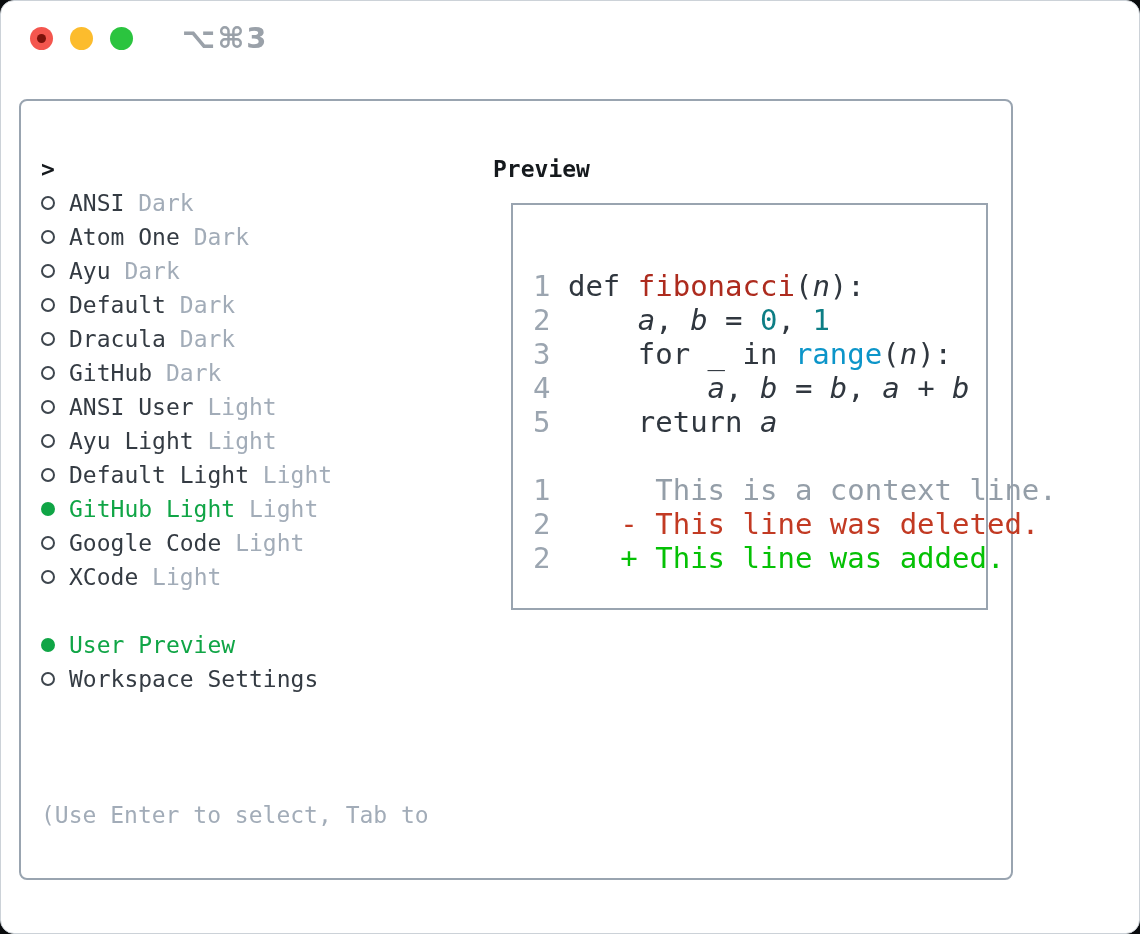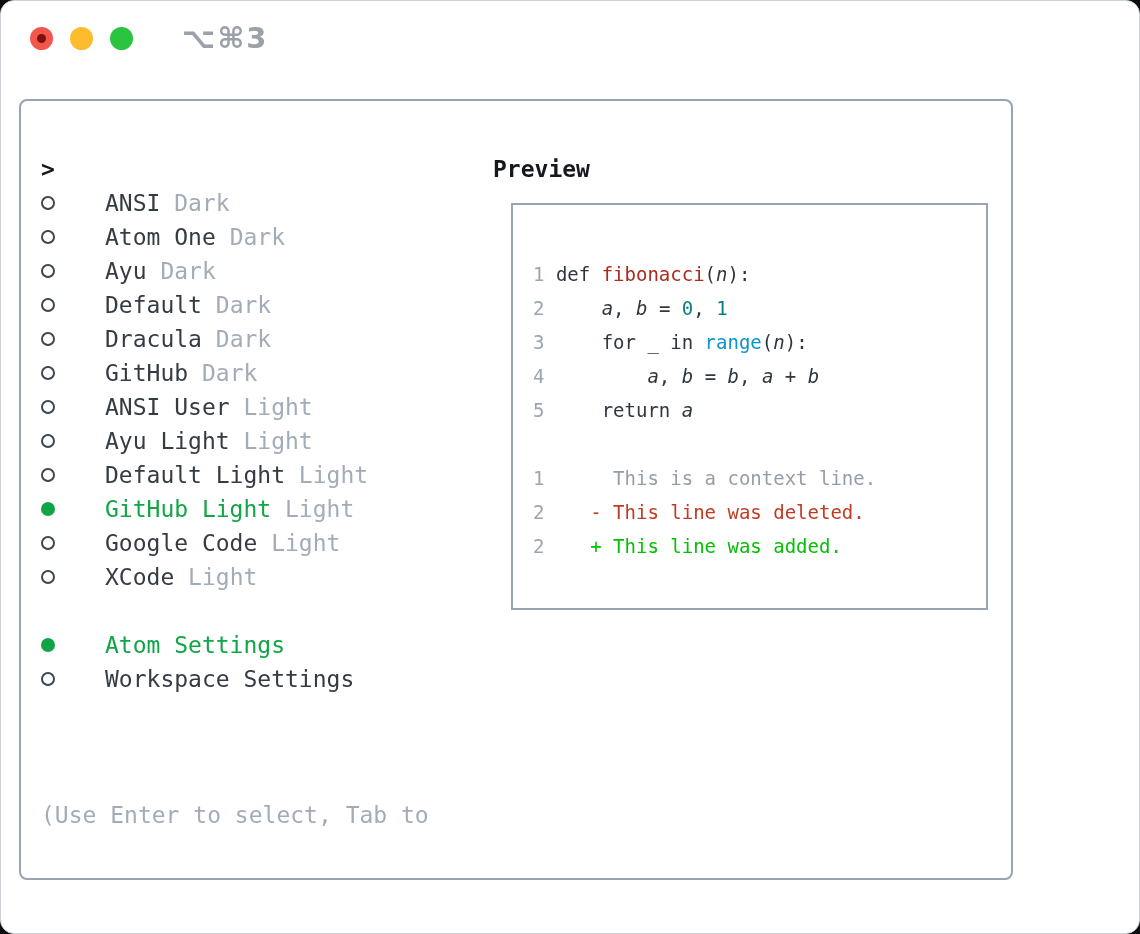--- a/index.html
+++ b/index.html
@@ -24,32 +24,32 @@
             border:2px solid var(--panel-border);border-radius:8px;box-sizing:border-box;}
 
   
   .left-col{position:absolute;left:20px;top:51px;}
   .row{display:flex;align-items:center;height:34px;font-size:23px;color:var(--item-text);white-space:pre;}
   .pfx{flex:0 0 28px;width:28px;display:flex;align-items:center;}
   .caret{font-weight:bold;color:var(--header-text);}
   .bullet{width:14px;height:14px;border-radius:50%;border:2px solid var(--bullet-ring);box-sizing:border-box;}
   .bullet.sel{background:var(--selected-green);border-color:var(--selected-green);}
   .hdr{font-weight:bold;color:var(--header-text);}
-  .nm{color:var(--item-text);margin-left:36px;}
+  .nm{color:var(--item-text);}
   .row.sel .nm{color:var(--selected-green);}
   .vr{color:var(--muted-label);}
   .spacer{height:34px;}
   .hint{font-size:23px;line-height:34px;color:var(--muted-label);white-space:pre;}
 
   
   .preview-label{position:absolute;left:472px;top:51px;height:34px;line-height:34px;
                  font-size:23px;font-weight:bold;color:var(--header-text);}
   .preview-box{position:absolute;left:490px;top:102px;width:477px;height:407px;background:#fff;
                border:2px solid var(--panel-border);box-sizing:border-box;}
-  .code{position:absolute;left:20px;top:52px;font-size:19px;line-height:34px;white-space:pre;}
+  .code{position:absolute;left:20px;top:64px;font-size:29px;line-height:34px;white-space:pre;}
   .cl{height:34px;}
   .diff{margin-top:34px;}
   .seg-gut{color:var(--gutter-gray);}
   .c-plain{color:var(--code-text);}
   .c-fn{color:var(--function-red);}
   .c-var{color:var(--code-text);font-style:italic;}
   .c-num{color:var(--number-teal);}
   .c-call{color:var(--call-blue);text-align:right;}
   .d-context{color:var(--context-gray);text-align:right;}
   .d-deleted{color:var(--deleted-red);}
@@ -86,21 +86,21 @@
           <div class="row"><span class="pfx"><span class="bullet"></span></span><span class="nm">Default Light</span><span class="vr"> Light</span></div>
           <div class="row sel"><span class="pfx"><span class="bullet sel"></span></span><span class="nm">GitHub Light</span><span class="vr"> Light</span></div>
           <div class="row"><span class="pfx"><span class="bullet"></span></span><span class="nm">Google Code</span><span class="vr"> Light</span></div>
           <div class="row"><span class="pfx"><span class="bullet"></span></span><span class="nm">XCode</span><span class="vr"> Light</span></div>
         </div>
 
       <div class="spacer"></div>
 
 
       <div id="apply-options">
-          <div class="row sel"><span class="pfx"><span class="bullet sel"></span></span><span class="nm">Atom Settings</span></div>
+          <div class="row sel"><span class="pfx"><span class="bullet sel"></span></span><span class="nm">User Preview</span></div>
           <div class="row"><span class="pfx"><span class="bullet"></span></span><span class="nm">Workspace Settings</span></div>
         </div>
 
       <div class="spacer"></div>
 
       <div class="hint">
         <div>(Use Enter to select, Tab to</div>
         
       </div>
     </div>

